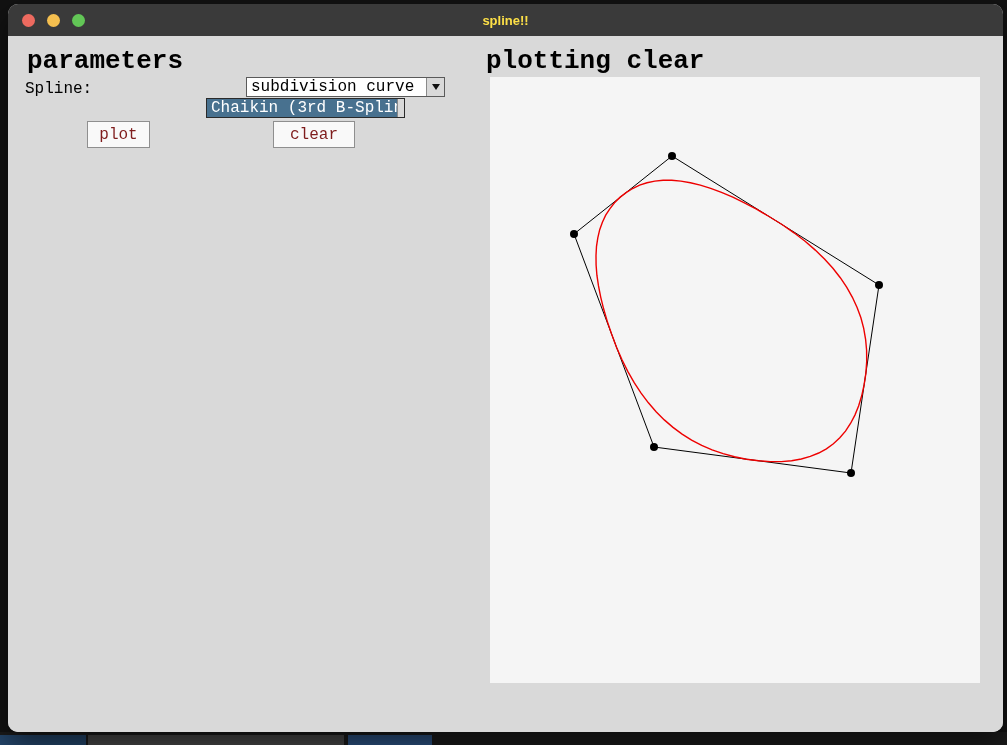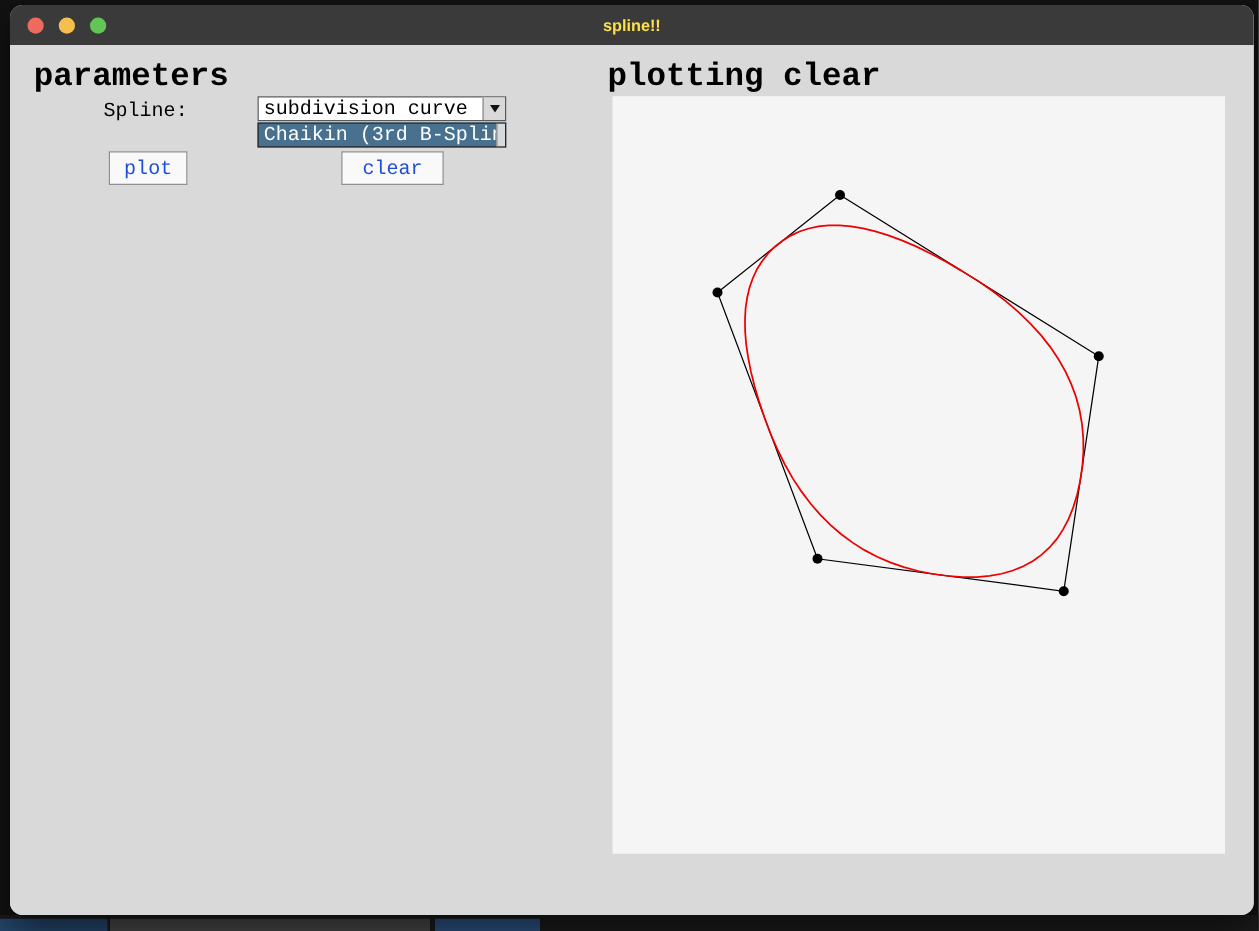--- a/index.html
+++ b/index.html
@@ -35,51 +35,51 @@
   .content{position:relative;width:100%;height:696px;background:#d9d9d9;}
 
   .h{
     position:absolute;font-size:26px;font-weight:bold;color:#000;
     font-family:"Liberation Mono","DejaVu Sans Mono",monospace;white-space:nowrap;
   }
   .parameters-h{left:19px;top:10px;}
   .plotting-h{left:478px;top:10px;}
 
   .lbl{
-    position:absolute;left:17px;width:183px;text-align:center;
+    position:absolute;left:17px;width:183px;text-align:left;
     font-size:16px;color:#000;white-space:nowrap;
   }
   .lbl-spline{top:44px;}
   .lbl-method{top:65px;}
 
   .dd{
     position:absolute;left:198px;width:199px;height:20px;
     box-sizing:border-box;display:flex;align-items:center;
     font-size:16px;cursor:default;
   }
-  .dd1{top:41px;background:#ffffff;border:1px solid #5a5a5a;}
+  .dd1{top:41px;background:#ffffff;border:1px solid #5a5a5a;margin-left:40px;}
   .dd2{top:62px;background:#48718f;border:1px solid #2a2a2a;color:#fff;}
   .dd-value{
     padding-left:4px;white-space:nowrap;overflow:hidden;flex:1 1 auto;
   }
   .dd-arrowbox{
     width:17px;height:100%;flex:0 0 auto;border-left:1px solid #8a8a8a;
     background:#d9d9d9;display:flex;align-items:center;justify-content:center;
   }
   .tri{
     width:0;height:0;border-left:4px solid transparent;border-right:4px solid transparent;
     border-top:6px solid #111;
   }
   .dd2-sliver{
     width:6px;height:100%;flex:0 0 auto;background:#d9d9d9;border-left:1px solid #888;
   }
 
   .btn{
     position:absolute;height:27px;box-sizing:border-box;
-    background:#f9f9f9;border:1px solid #8f8f8f;color:#1d4ed8;
+    background:#f9f9f9;border:1px solid #8f8f8f;color:#7f1d1d;
     font-family:"Liberation Mono","DejaVu Sans Mono",monospace;font-size:16px;
     display:flex;align-items:center;justify-content:center;cursor:pointer;padding:0;
   }
   .btn-plot{left:79px;top:85px;width:63px;}
   .btn-clear{left:265px;top:85px;width:82px;}
 
   .canvas{
     position:absolute;left:482px;top:41px;width:490px;height:606px;
     background:#f5f5f5;
   }

